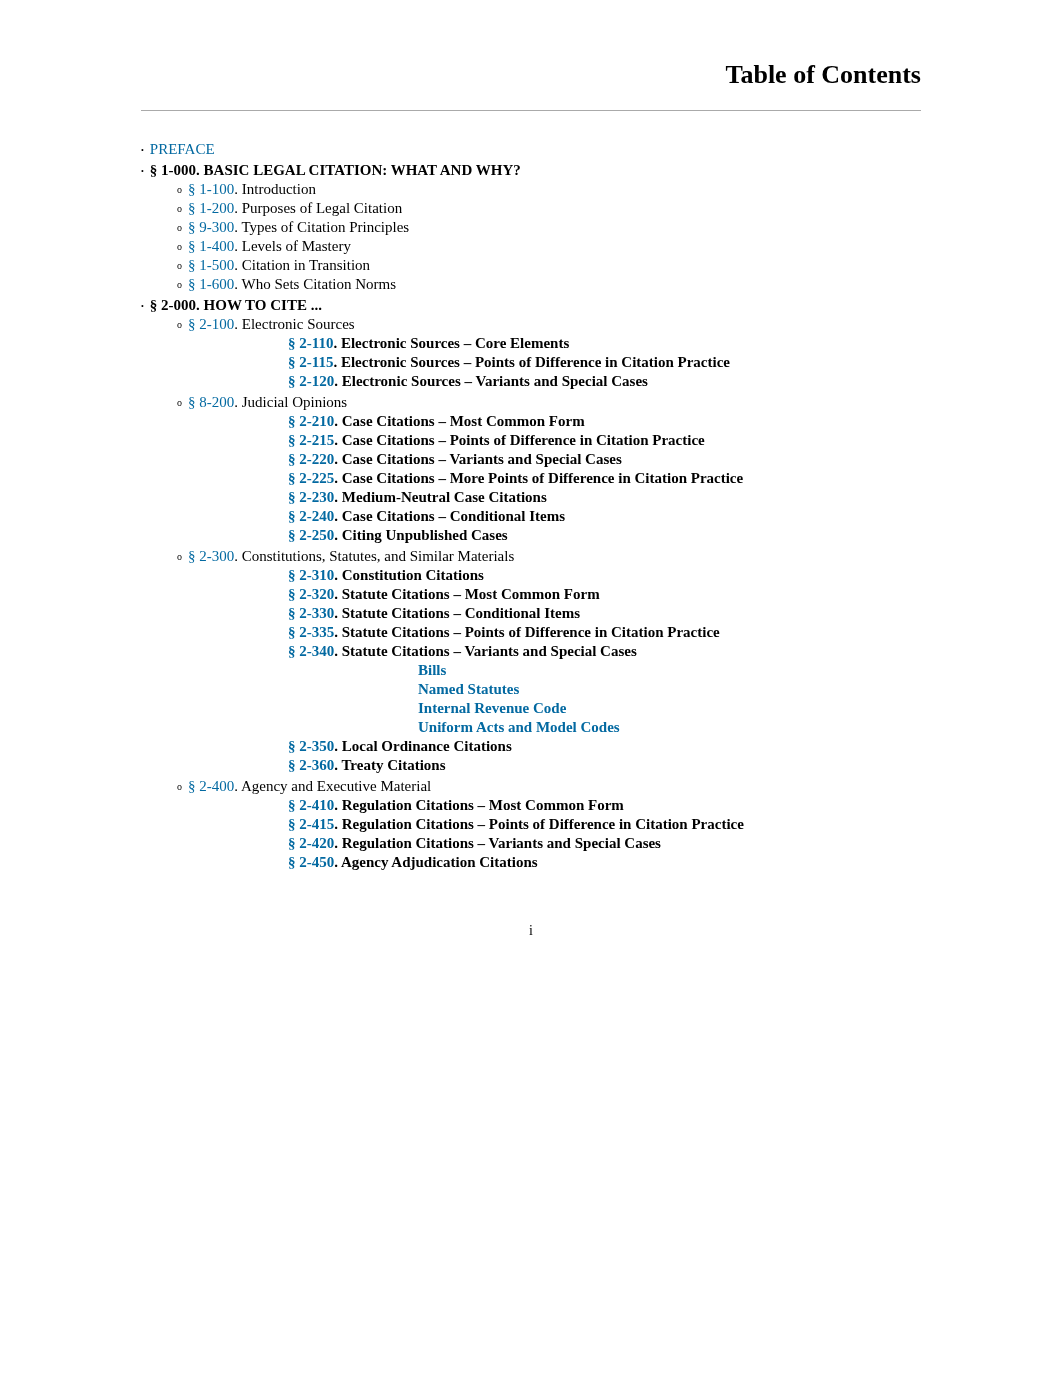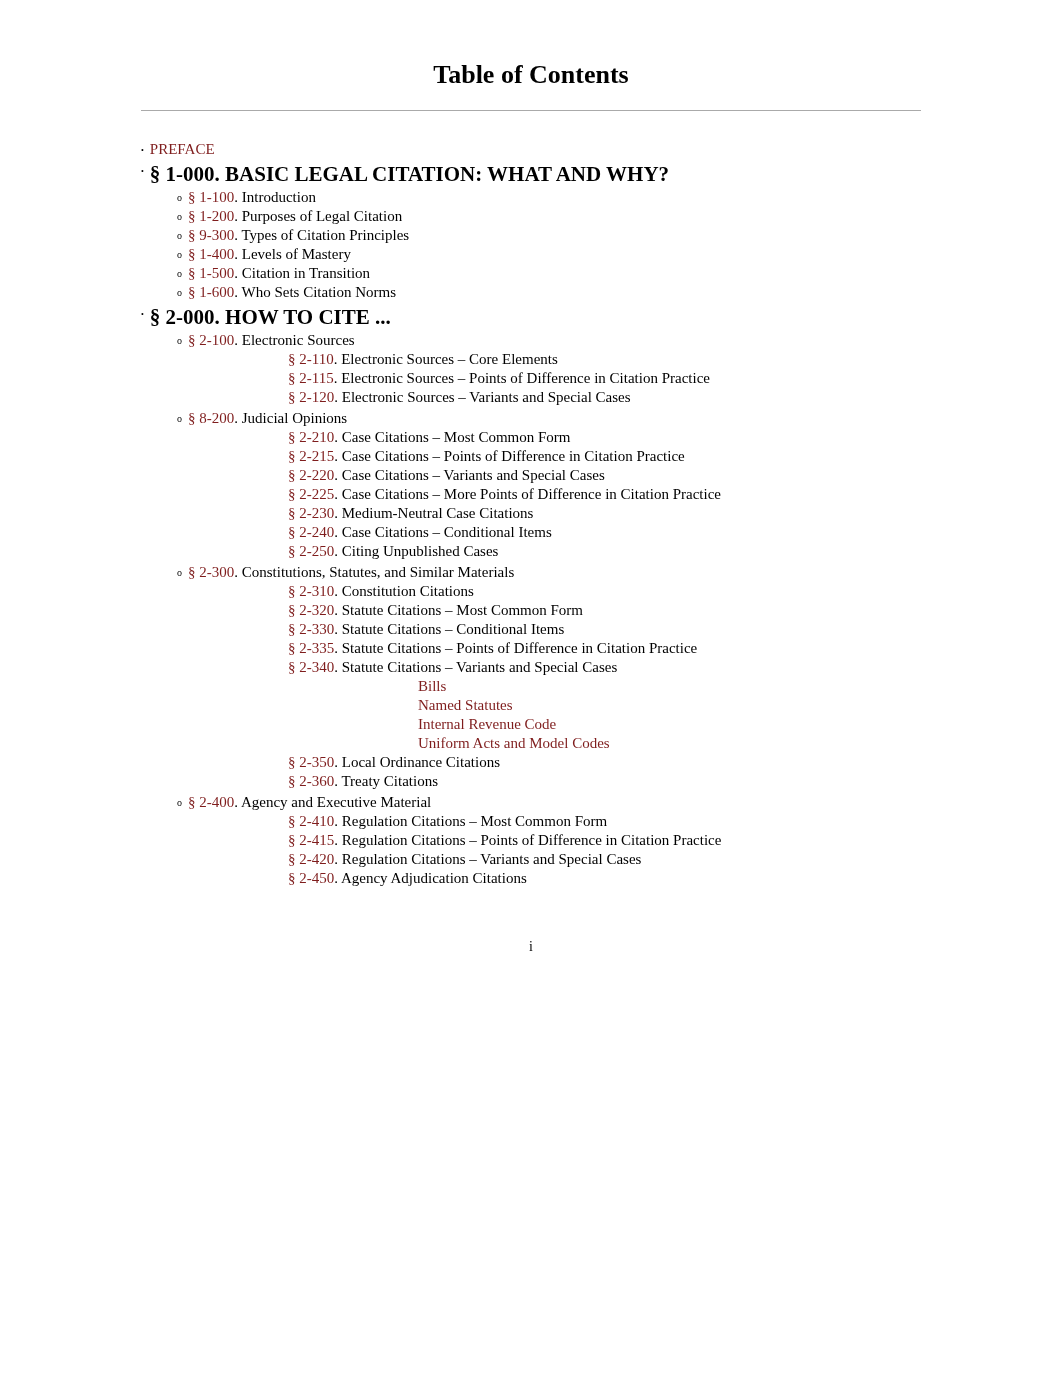--- a/index.html
+++ b/index.html
@@ -10,21 +10,21 @@
       color: #000;
       width: 1062px;
       min-height: 1377px;
     }
     .page {
       max-width: 860px;
       margin: 0 auto;
       padding: 60px 40px 60px 40px;
     }
     h1.toc-title {
-      text-align: center;
+      text-align: right;
       font-size: 26px;
       font-weight: bold;
       margin-bottom: 20px;
     }
     hr.title-rule {
       border: none;
       border-top: 1px solid #aaa;
       margin-bottom: 30px;
     }
     .toc-list {
@@ -41,24 +41,24 @@
       gap: 6px;
       margin-bottom: 2px;
     }
     .bullet-dot {
       font-size: 8px;
       margin-top: 5px;
       flex-shrink: 0;
     }
     .level1-label {
       font-weight: bold;
-      font-size: 21px;
+      font-size: 15px;
     }
     a, .link {
-      color: #7f1d1d;
+      color: #0369a1;
       text-decoration: none;
     }
     .sub-list {
       list-style: none;
       padding-left: 0;
       margin: 0;
     }
     
     .o-item {
       display: flex;
@@ -70,20 +70,21 @@
     .o-bullet {
       font-size: 10px;
       margin-top: 3px;
       flex-shrink: 0;
       color: #000;
     }
     
     .sub2-item {
       padding-left: 100px;
       margin: 2px 0;
+      font-weight: bold;
     }
     
     .sub3-item {
       padding-left: 130px;
       margin: 2px 0;
     }
     .page-num {
       text-align: center;
       margin-top: 50px;
       font-size: 14px;

